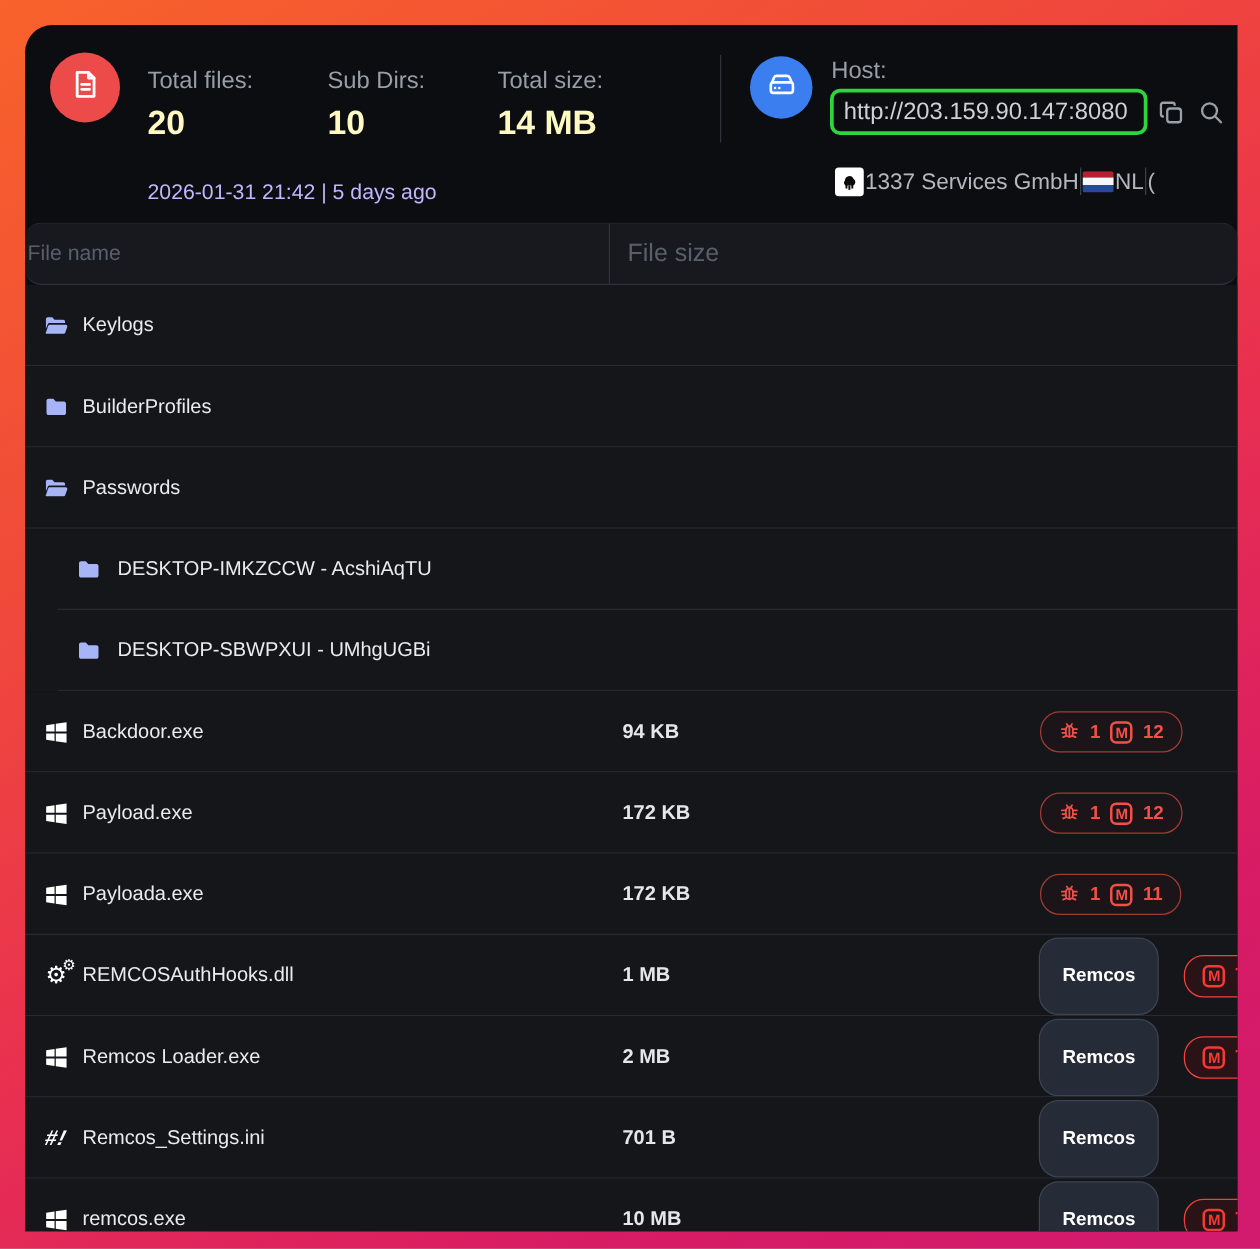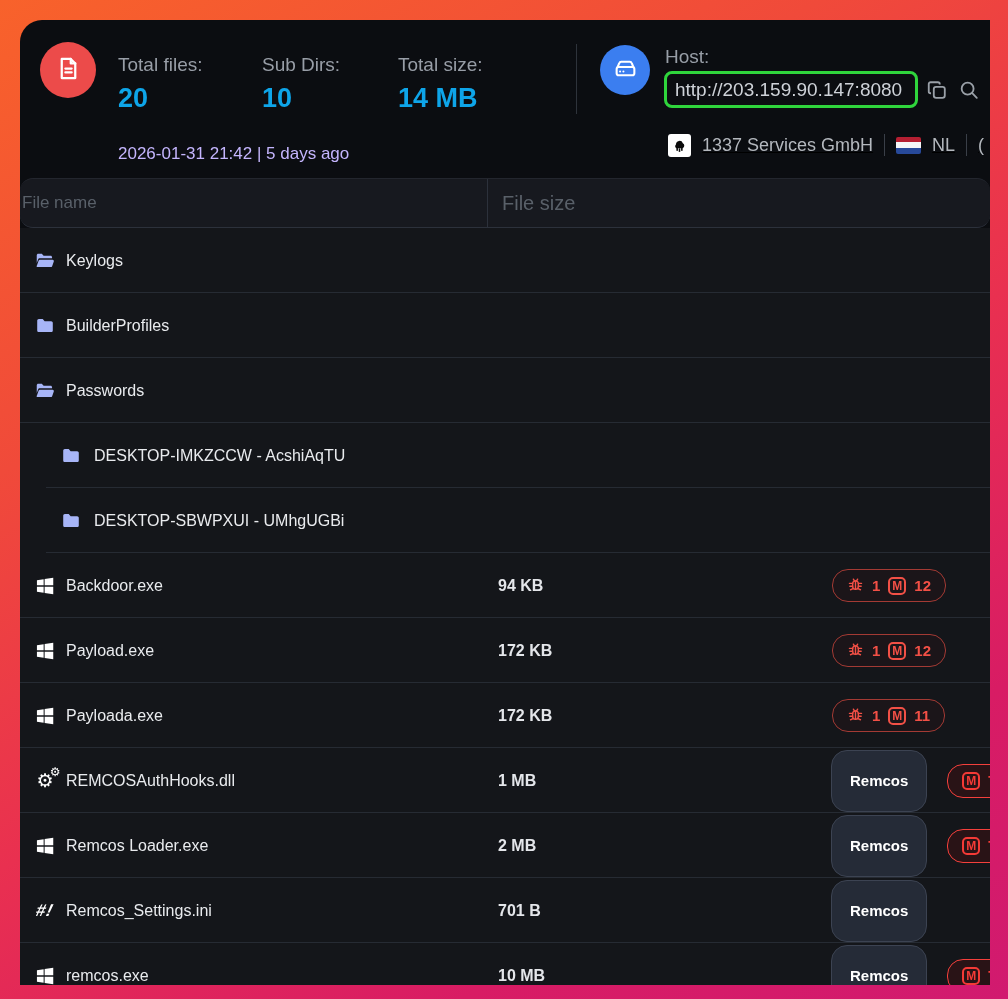--- a/index.html
+++ b/index.html
@@ -12,32 +12,32 @@
     position:absolute;left:20px;top:20px;width:970px;height:965px;
     background:#0b0d11;border-radius:22px 0 0 0;overflow:hidden;
   }
   
   .topbar{position:absolute;left:0;top:0;width:100%;height:198px;}
   .circle{position:absolute;border-radius:50%;display:flex;align-items:center;justify-content:center;}
   .circle.red{left:20px;top:22px;width:56px;height:56px;background:#ec4b4a;}
   .circle.blue{left:580px;top:25px;width:50px;height:50px;background:#3b7ef0;}
   .stat{position:absolute;top:34px;}
   .stat .lb{font-size:19px;color:#989ea7;}
-  .stat .vl{font-size:27px;font-weight:700;color:#0ea5e9;margin-top:7px;}
+  .stat .vl{font-size:27px;font-weight:700;color:#fef9c3;margin-top:7px;}
   .stat0{left:98px}.stat1{left:242px}.stat2{left:378px}
   .dateline{position:absolute;left:98px;top:124px;font-size:17px;color:#c4b5fd;}
   .vdiv{position:absolute;left:556px;top:24px;width:1px;height:70px;background:#2e333b;}
   .hostlb{position:absolute;left:645px;top:26px;font-size:19px;color:#989ea7;}
   .urlbox{position:absolute;left:644px;top:51px;width:254px;height:37px;box-sizing:border-box;
     border:3px solid #2fd53c;border-radius:8px;display:flex;align-items:center;
     padding:0 8px;background:transparent;}
   .urlbox span{font-size:19px;color:#ced2d8;white-space:nowrap;overflow:hidden;}
   .iconbtn{position:absolute;top:59px;width:22px;height:22px;color:#9aa0a8;cursor:pointer;}
   .iconbtn.copy{left:906px}.iconbtn.search{left:938px}
-  .metarow{position:absolute;left:648px;top:112px;height:26px;display:flex;align-items:center;gap:11px;white-space:nowrap;text-decoration:underline;}
+  .metarow{position:absolute;left:648px;top:112px;height:26px;display:flex;align-items:center;gap:1px;white-space:nowrap;}
   .provicon{width:23px;height:23px;background:#fff;border-radius:3px;display:flex;align-items:center;justify-content:center;}
   .metatxt{font-size:18px;color:#b4b8be;}
   .mdiv{width:1px;height:22px;background:#3a3f48;}
   .flag{width:25px;height:17px;border-radius:2px;overflow:hidden;display:flex;flex-direction:column;}
   .flag i{flex:1;display:block;}
   .flag .r{background:#b51f32}.flag .w{background:#f5f6f7}.flag .b{background:#27499a}
   
   .thead{position:absolute;left:0;top:158px;width:100%;height:50px;background:#17191f;
     border-top:1px solid #23262e;border-bottom:1px solid #2c313b;box-sizing:border-box;border-radius:13px;}
   .thead .c1{position:absolute;left:2px;top:0;line-height:48px;font-size:17px;color:#596069;}

